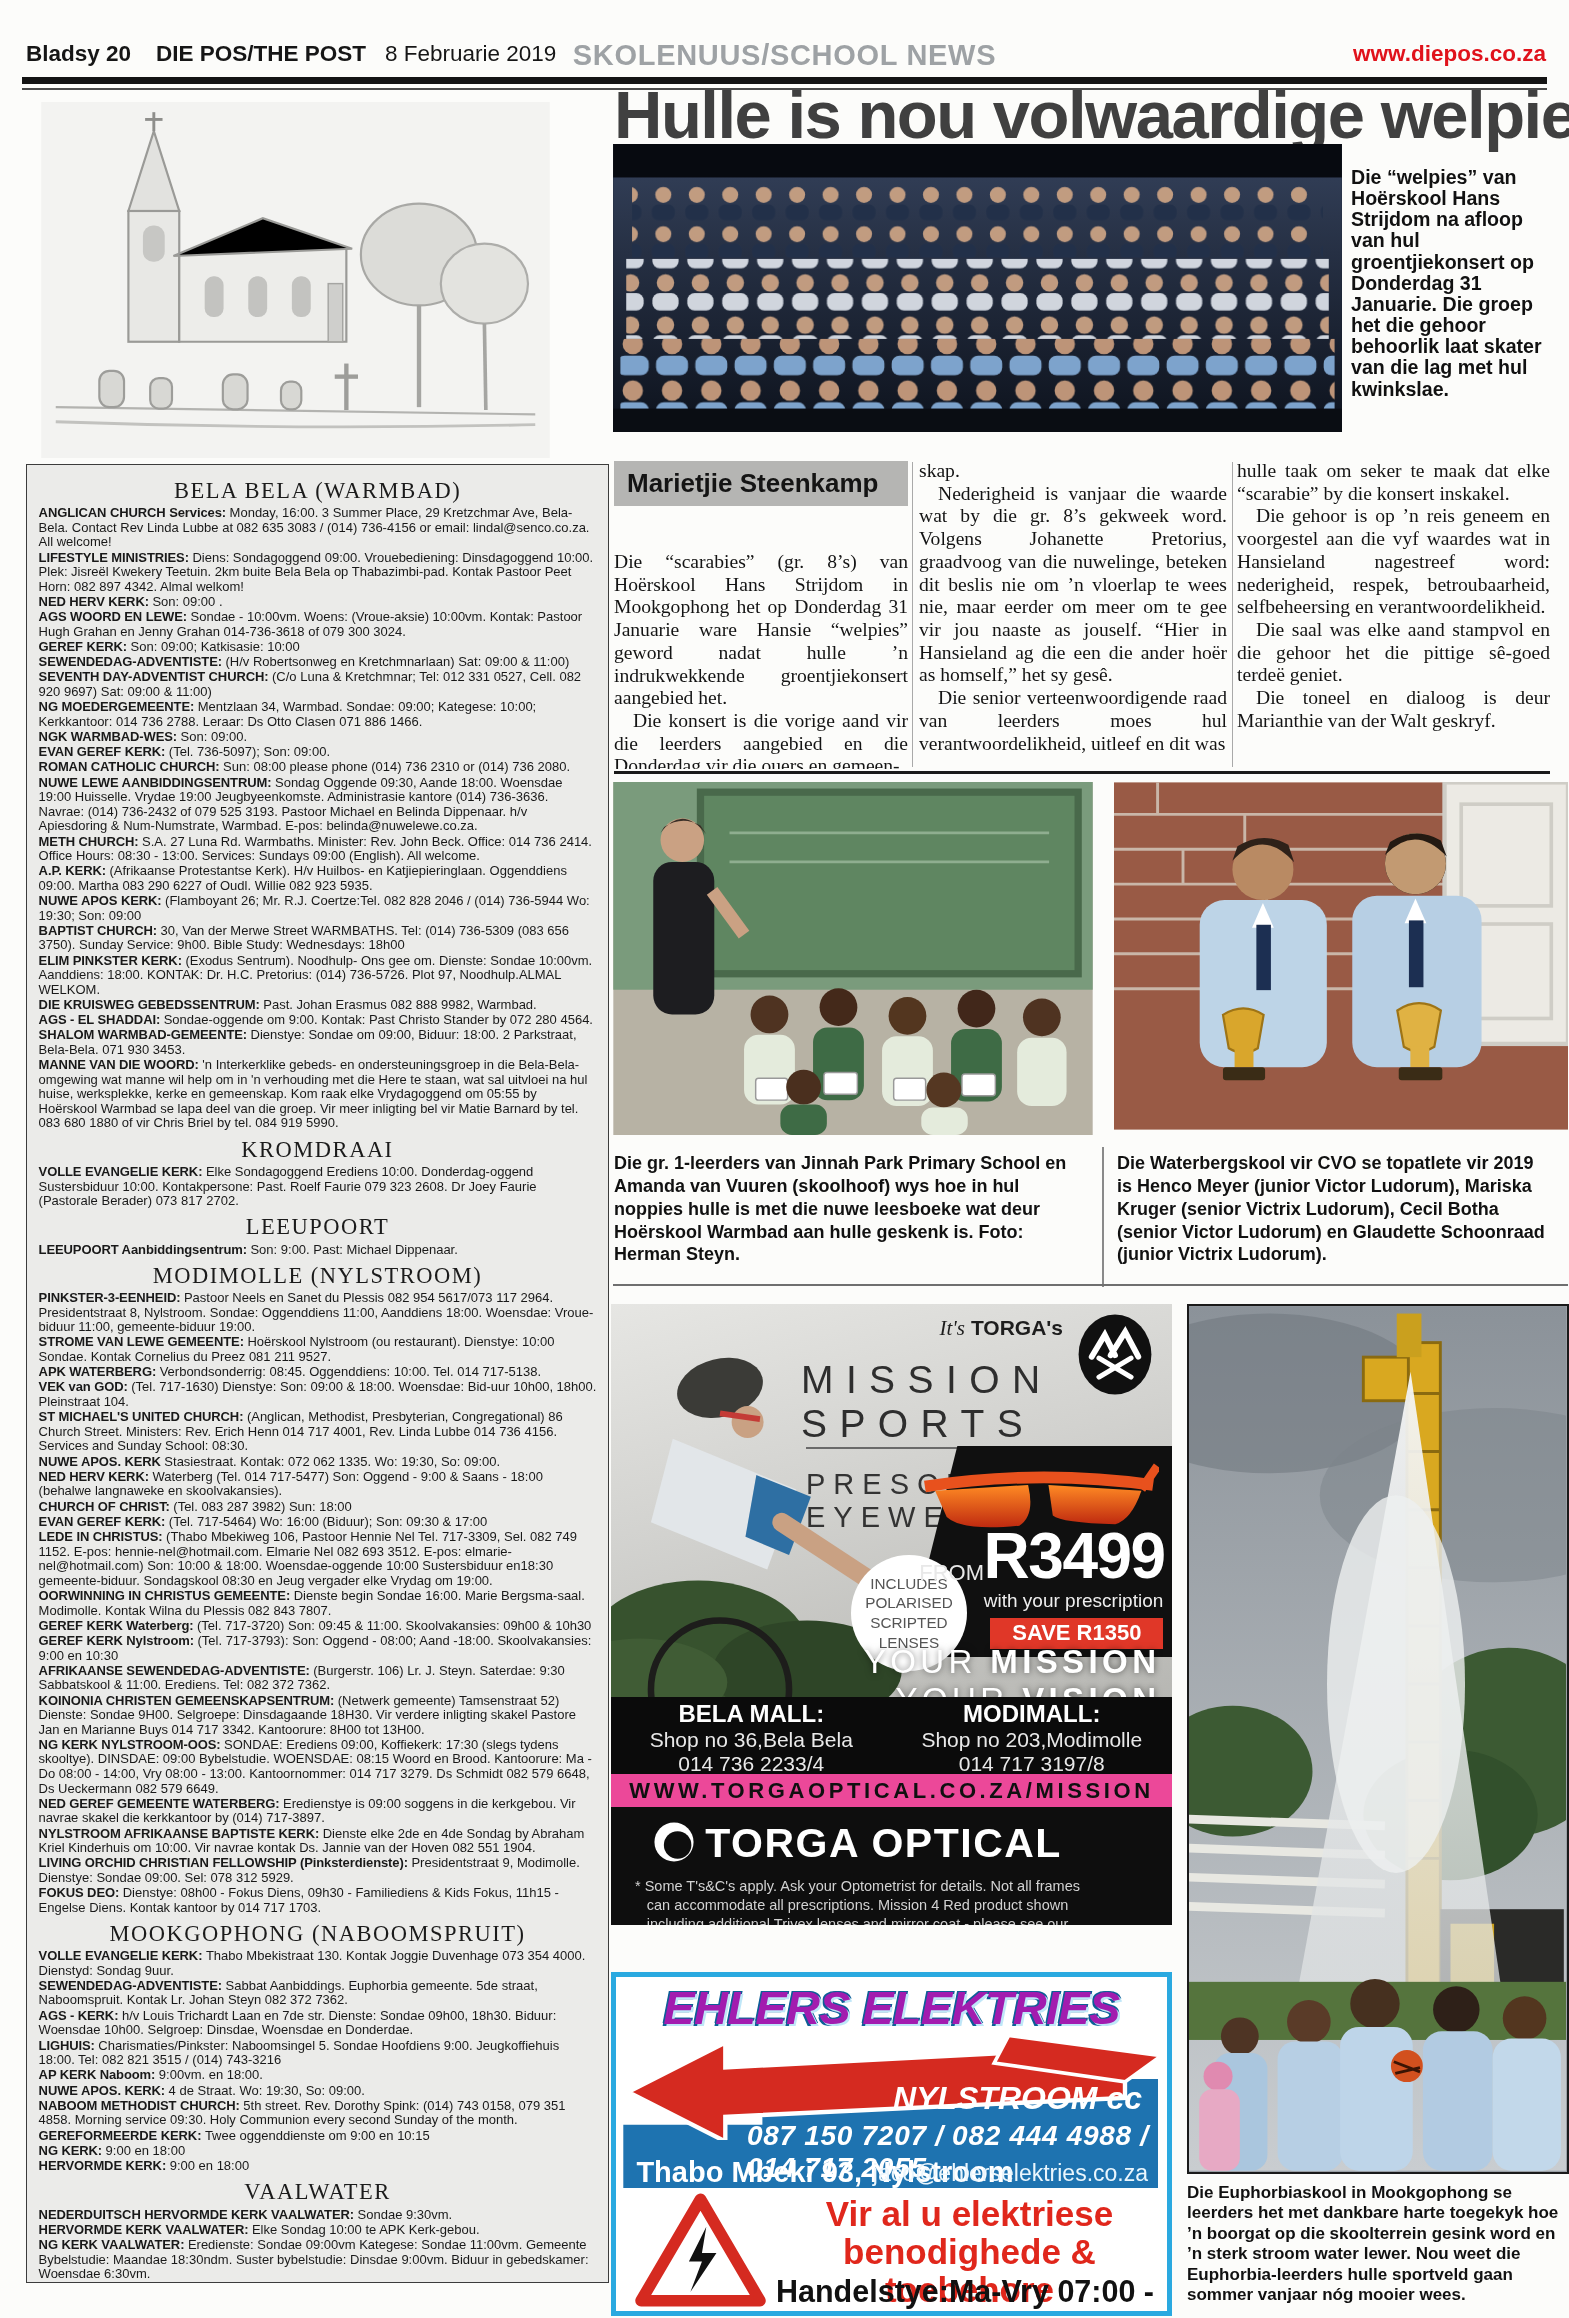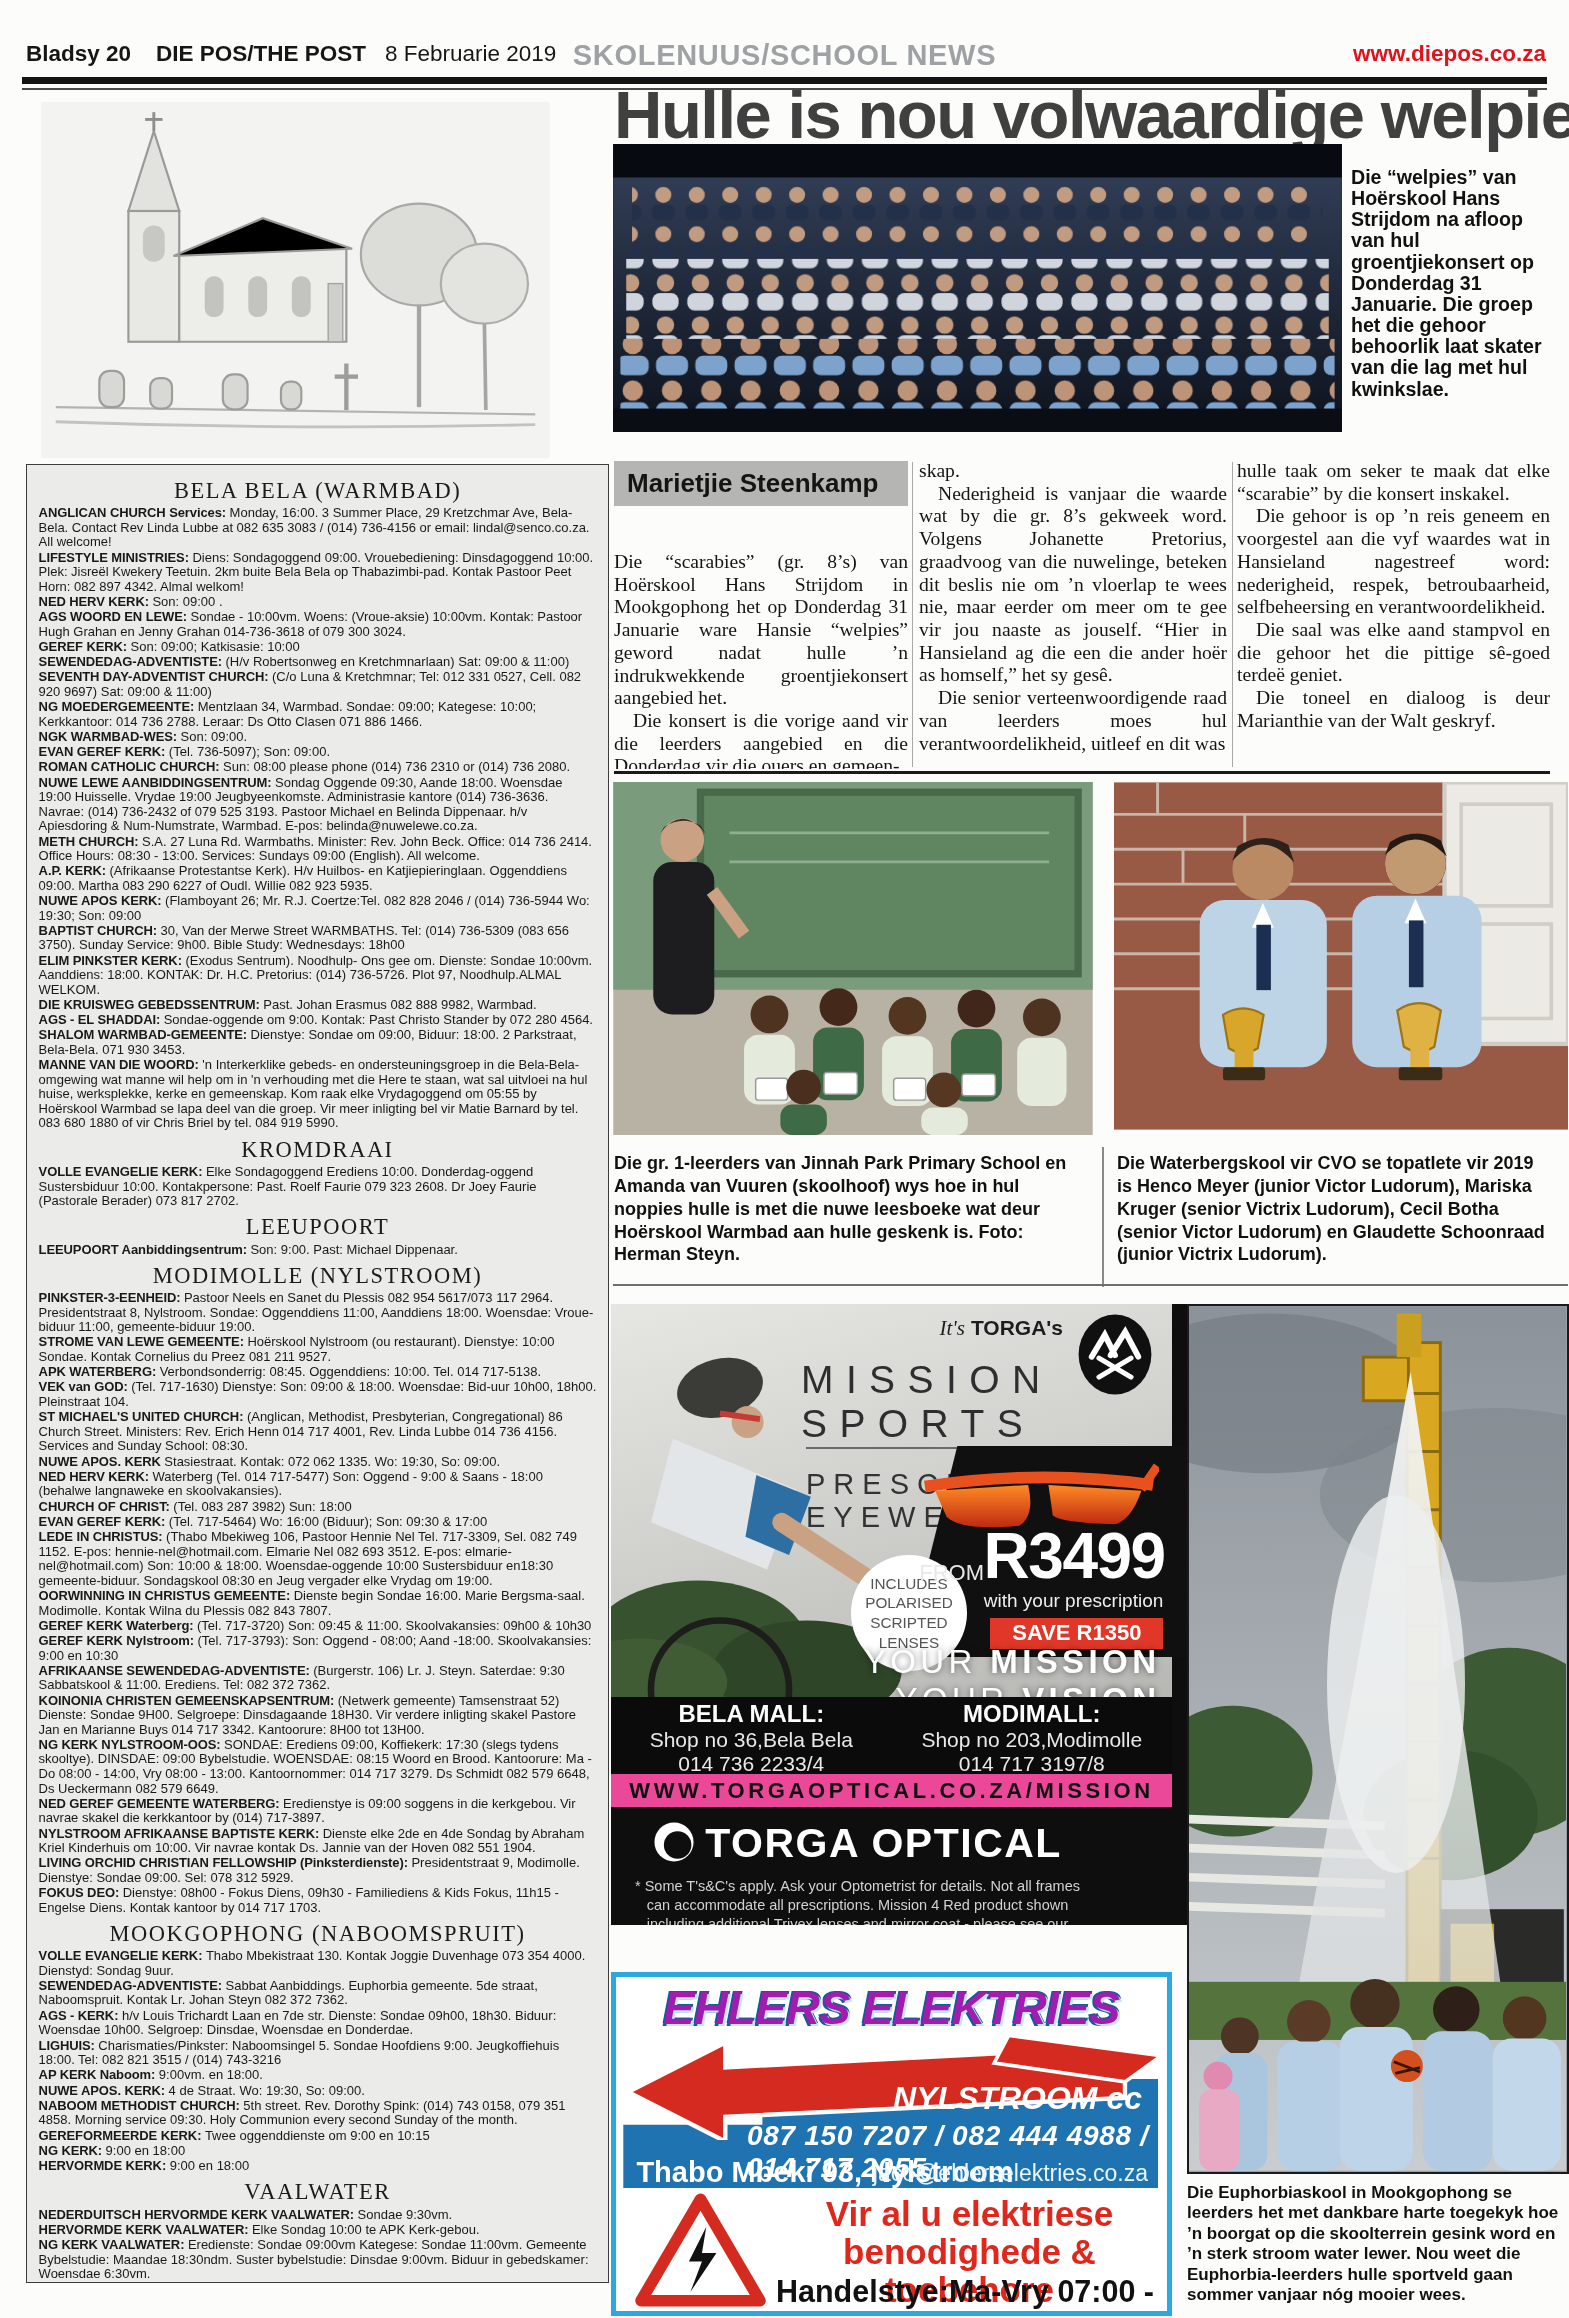--- a/index.html
+++ b/index.html
@@ -34,21 +34,21 @@
   .col3{left:1237px;top:460px;width:313px;height:310px;overflow:hidden;}
   .article-rule{left:614px;top:771px;width:936px;height:2.9px;background:#1a1a1a;}
   
   .jinnah-photo{left:613px;top:782px;width:480px;height:353px;}
   .waterberg-photo{left:1114px;top:782px;width:454px;height:348px;}
   .cap-div{left:1102px;top:1147px;width:1.5px;height:140px;background:#8a8a8a;}
   .jinnah-caption{left:614px;top:1152px;width:474px;font-size:18px;font-weight:bold;line-height:1.27;color:#111;}
   .waterberg-caption{left:1117px;top:1152px;width:435px;font-size:18px;font-weight:bold;line-height:1.27;color:#111;}
   .mid-rule{left:613px;top:1284px;width:955px;height:1.5px;background:#6f6f6f;}
   
-  .torga{left:611px;top:1304px;width:561px;height:621px;background:#0e0e0e;overflow:hidden;padding-left:16px;}
+  .torga{left:611px;top:1304px;width:561px;height:621px;background:#0e0e0e;overflow:hidden;}
   .torga-photo{position:absolute;left:0;top:0;width:561px;height:393px;background:linear-gradient(165deg,#e6e6e3 0%,#d2d2cf 45%,#b7b7b3 100%);}
   .torga-intro{position:absolute;top:11.6px;right:109px;font-size:21px;color:#1d1d1d;}
   .torga-intro i{font-family:"Liberation Serif",serif;}
   .torga-logo{position:absolute;top:8.7px;right:19px;}
   .torga-title{position:absolute;top:54px;left:190px;font-size:39px;letter-spacing:12.4px;color:#2e2e2e;}
   .torga-divider{position:absolute;top:143px;left:195px;width:305px;height:1.5px;background:#6a6a6a;}
   .torga-sub{position:absolute;top:164px;left:195px;font-size:29px;letter-spacing:8px;color:#333;}
   .torga-panel{position:absolute;top:142px;left:320px;width:305px;height:211px;background:#101010;transform:skewX(-14deg);}
   .torga-glasses{position:absolute;top:149px;right:13px;}
   .torga-circle{position:absolute;top:251px;left:240px;width:116px;height:116px;border-radius:50%;background:#fff;display:flex;align-items:center;justify-content:center;text-align:center;font-size:15.3px;line-height:1.28;color:#555;white-space:pre-line;}

